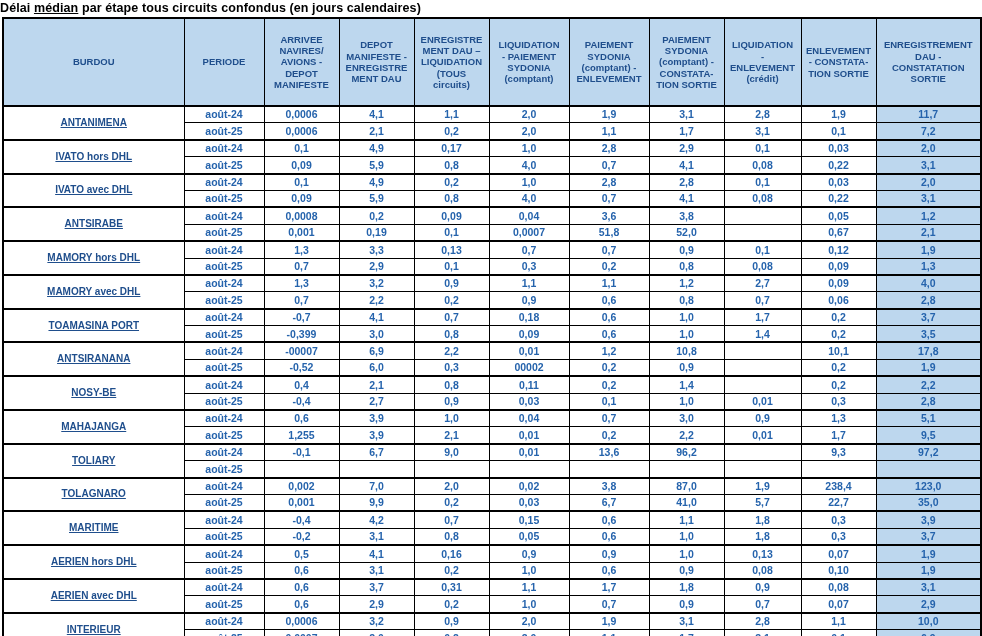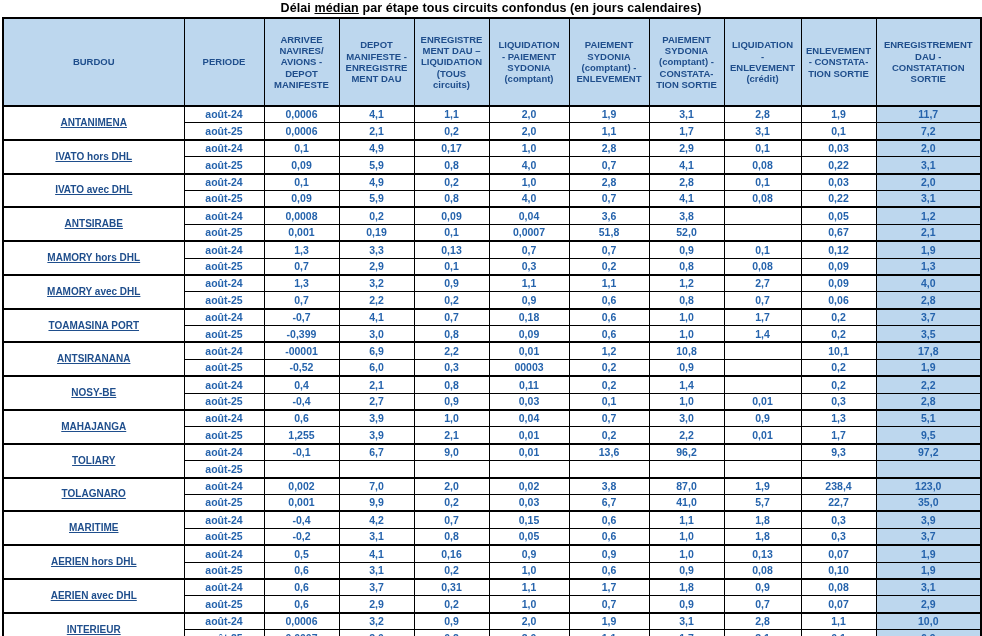--- a/index.html
+++ b/index.html
@@ -2,21 +2,21 @@
 <html><head>
 <meta charset="utf-8">
 <style>
   html,body{margin:0;padding:0;background:#fff;}
   body{
     width:982px;height:636px;overflow:hidden;
     font-family:"Liberation Sans",sans-serif;
     --hdr-bg:#BDD7EE; --hdr-fg:#1F4E8C; --val-fg:#2563AC; --hl-bg:#BDD7EE; --line:#000;
   }
   .title{
-    text-align:center;font-weight:bold;font-size:12.5px;color:#000;
+    text-align:left;font-weight:bold;font-size:12.5px;color:#000;
     padding:1px 0 2px 0;letter-spacing:0.1px;
   }
   .title .u{text-decoration:underline;}
   table{
     border-collapse:collapse;table-layout:fixed;
     margin-left:2px;border:2px solid var(--line);
   }
   th{
     background:var(--hdr-bg);color:var(--hdr-fg);
     font-size:9.5px;font-weight:bold;line-height:1.2;
@@ -269,36 +269,36 @@
         <td>0,09</td>
         <td>0,6</td>
         <td>1,0</td>
         <td>1,4</td>
         <td>0,2</td>
         <td class="hl">3,5</td>
       </tr>
       <tr class="gfirst">
         <td class="station" rowspan="2">ANTSIRANANA</td>
         <td>août-24</td>
-        <td>-00001</td>
+        <td>-00007</td>
         <td>6,9</td>
         <td>2,2</td>
         <td>0,01</td>
         <td>1,2</td>
         <td>10,8</td>
         <td></td>
         <td>10,1</td>
         <td class="hl">17,8</td>
       </tr>
       <tr class="">
         <td>août-25</td>
         <td>-0,52</td>
         <td>6,0</td>
         <td>0,3</td>
-        <td>00003</td>
+        <td>00002</td>
         <td>0,2</td>
         <td>0,9</td>
         <td></td>
         <td>0,2</td>
         <td class="hl">1,9</td>
       </tr>
       <tr class="gfirst">
         <td class="station" rowspan="2">NOSY-BE</td>
         <td>août-24</td>
         <td>0,4</td>

